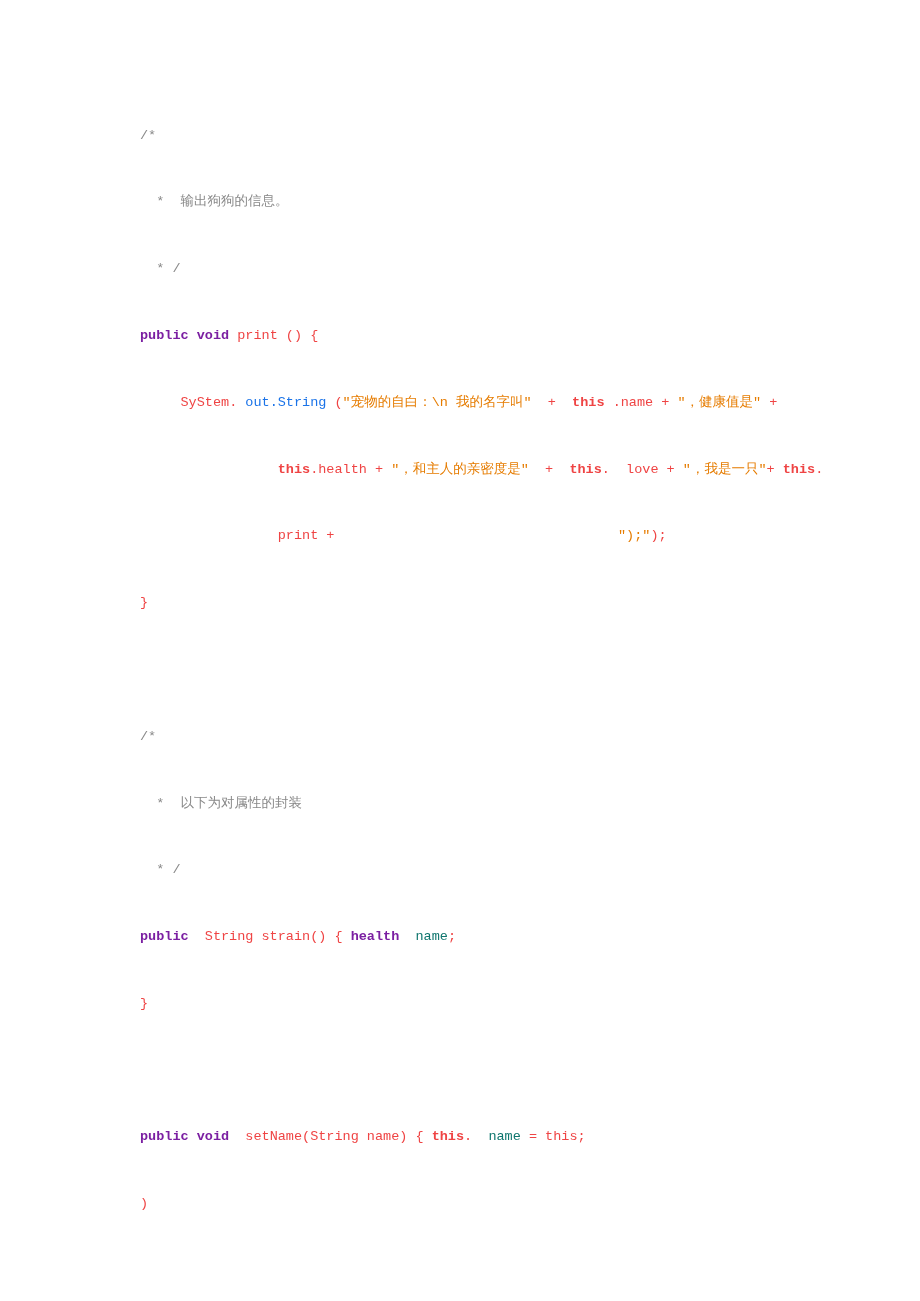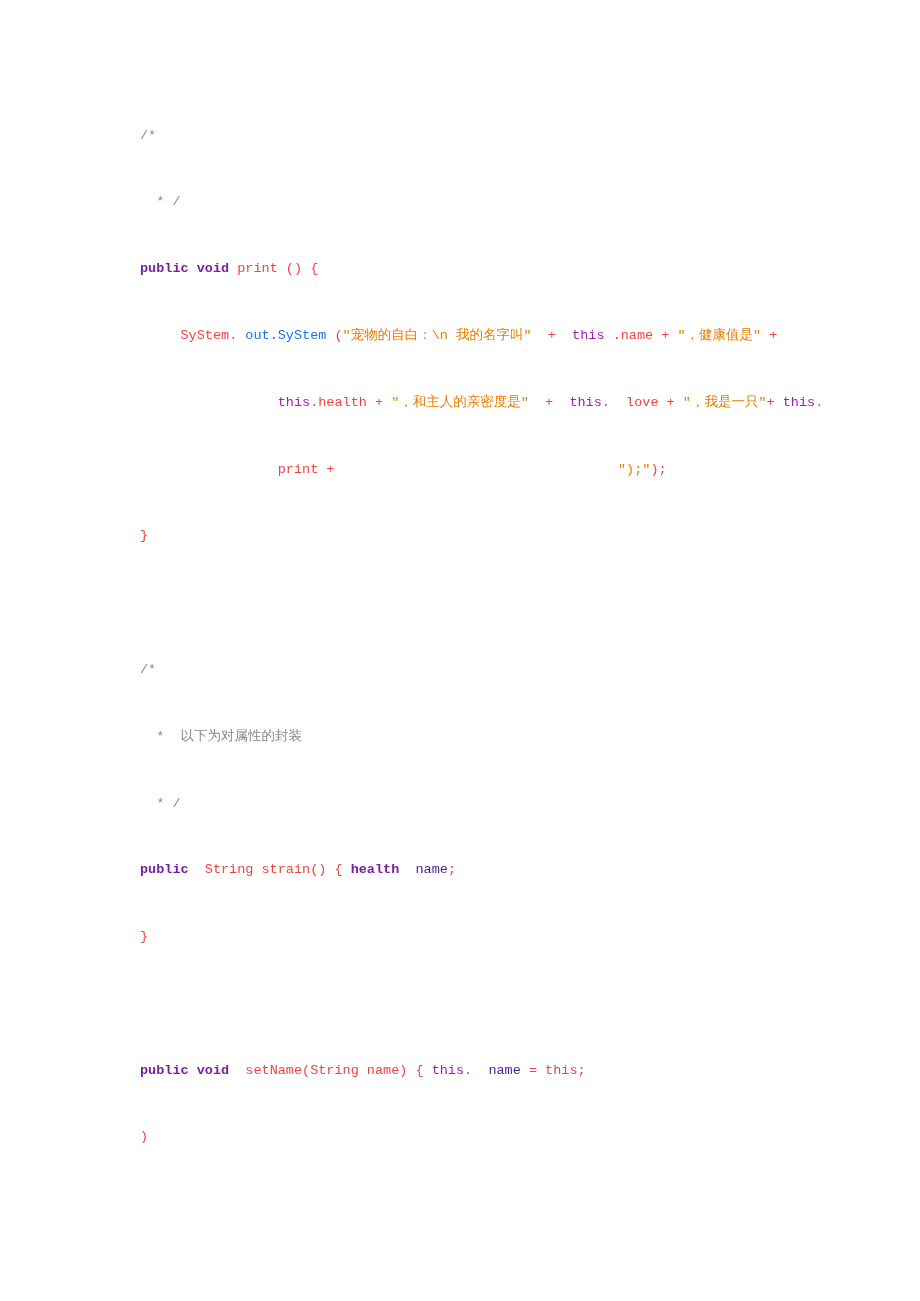--- a/index.html
+++ b/index.html
@@ -22,30 +22,30 @@
     .code-block {
       white-space: pre;
     }
 
     .kw {
       color: #7b1fa2;
       font-weight: bold;
     }
 
     .kw-this {
-      color: #a21caf;
-      font-weight: normal;
+      color: #ef4444;
+      font-weight: bold;
     }
 
     .method-call {
       color: #1a73e8;
     }
 
     .field {
-      color: #4c1d95;
+      color: #0f766e;
       text-align: right;
     }
 
     .string {
       color: #e67c00;
     }
 
     .comment {
       color: #888;
     }
@@ -57,23 +57,24 @@
     .line {
       display: block;
       min-height: 1.65em;
     }
   </style>
 </head>
 <body>
 
 <div class="code-block">
   <span class="line"><span class="comment">/*</span></span>
+  <span class="line"><span class="comment">  *  输出狗狗的信息。</span></span>
   <span class="line"><span class="comment">  * /</span></span>
   <span class="line"><span class="kw">public</span><span class="normal"> </span><span class="kw">void</span><span class="normal"> print () {</span></span>
-  <span class="line"><span class="normal">     SyStem</span><span class="normal">.</span> <span class="method-call">out.SyStem</span> <span class="normal">(</span><span class="string">"宠物的自白：\n 我的名字叫"</span><span class="normal">  + </span> <span class="kw-this">this</span> <span class="normal">.name + </span><span class="string">"，健康值是"</span><span class="normal"> +</span></span>
+  <span class="line"><span class="normal">     SyStem</span><span class="normal">.</span> <span class="method-call">out.String</span> <span class="normal">(</span><span class="string">"宠物的自白：\n 我的名字叫"</span><span class="normal">  + </span> <span class="kw-this">this</span> <span class="normal">.name + </span><span class="string">"，健康值是"</span><span class="normal"> +</span></span>
   <span class="line"><span class="normal">                 </span><span class="kw-this">this</span><span class="normal">.health + </span><span class="string">"，和主人的亲密度是"</span><span class="normal">  + </span> <span class="kw-this">this</span><span class="normal">.</span>  <span class="normal">love + </span><span class="string">"，我是一只"</span><span class="normal">+ </span><span class="kw-this">this</span><span class="normal">.</span></span>
   <span class="line"><span class="normal">                 print +                                   </span><span class="string">");</span><span class="string">"</span><span class="normal">);</span></span>
   <span class="line"><span class="normal">}</span></span>
   <span class="line"></span>
   <span class="line"><span class="comment">/*</span></span>
   <span class="line"><span class="comment">  *  以下为对属性的封装</span></span>
   <span class="line"><span class="comment">  * /</span></span>
   <span class="line"><span class="kw">public</span>  <span class="normal">String strain() {</span> <span class="kw">health</span>  <span class="field">name</span><span class="normal">;</span></span>
   <span class="line"><span class="normal">}</span></span>
   <span class="line"></span>

